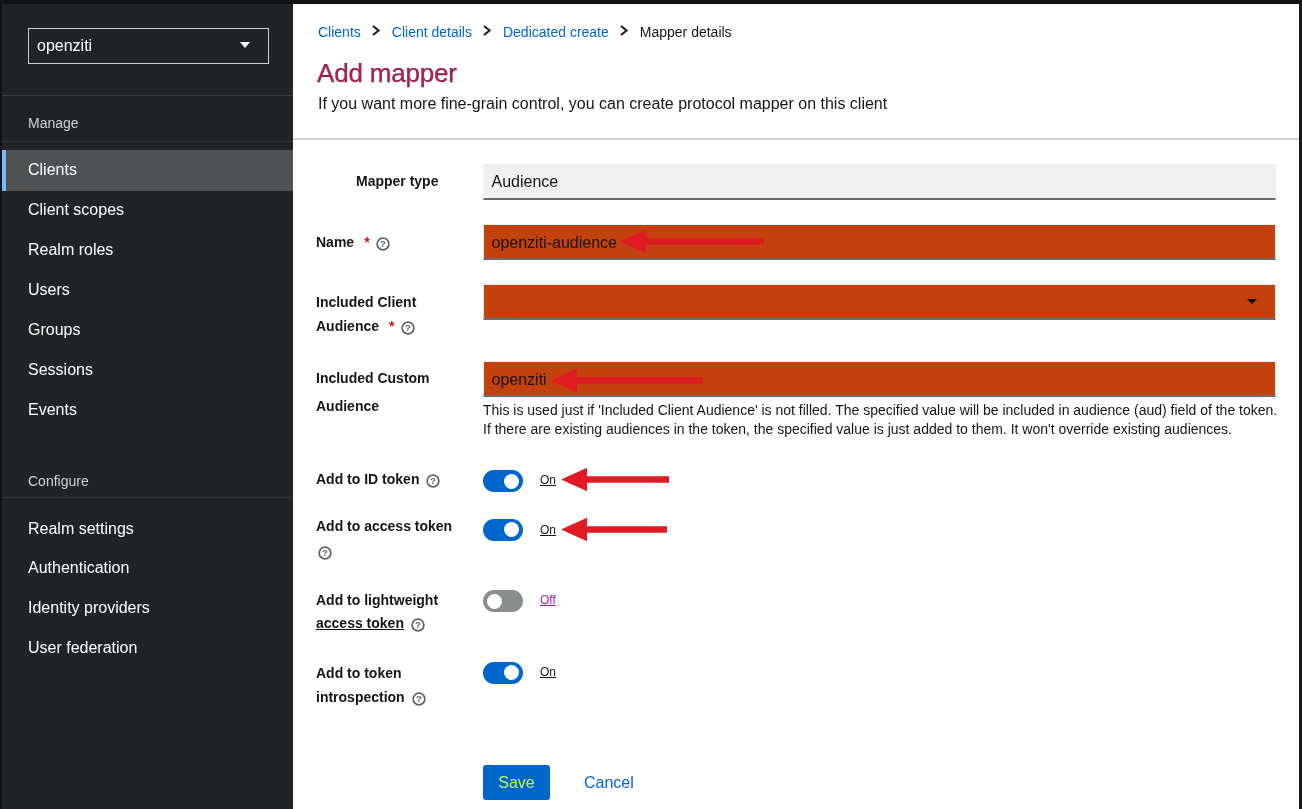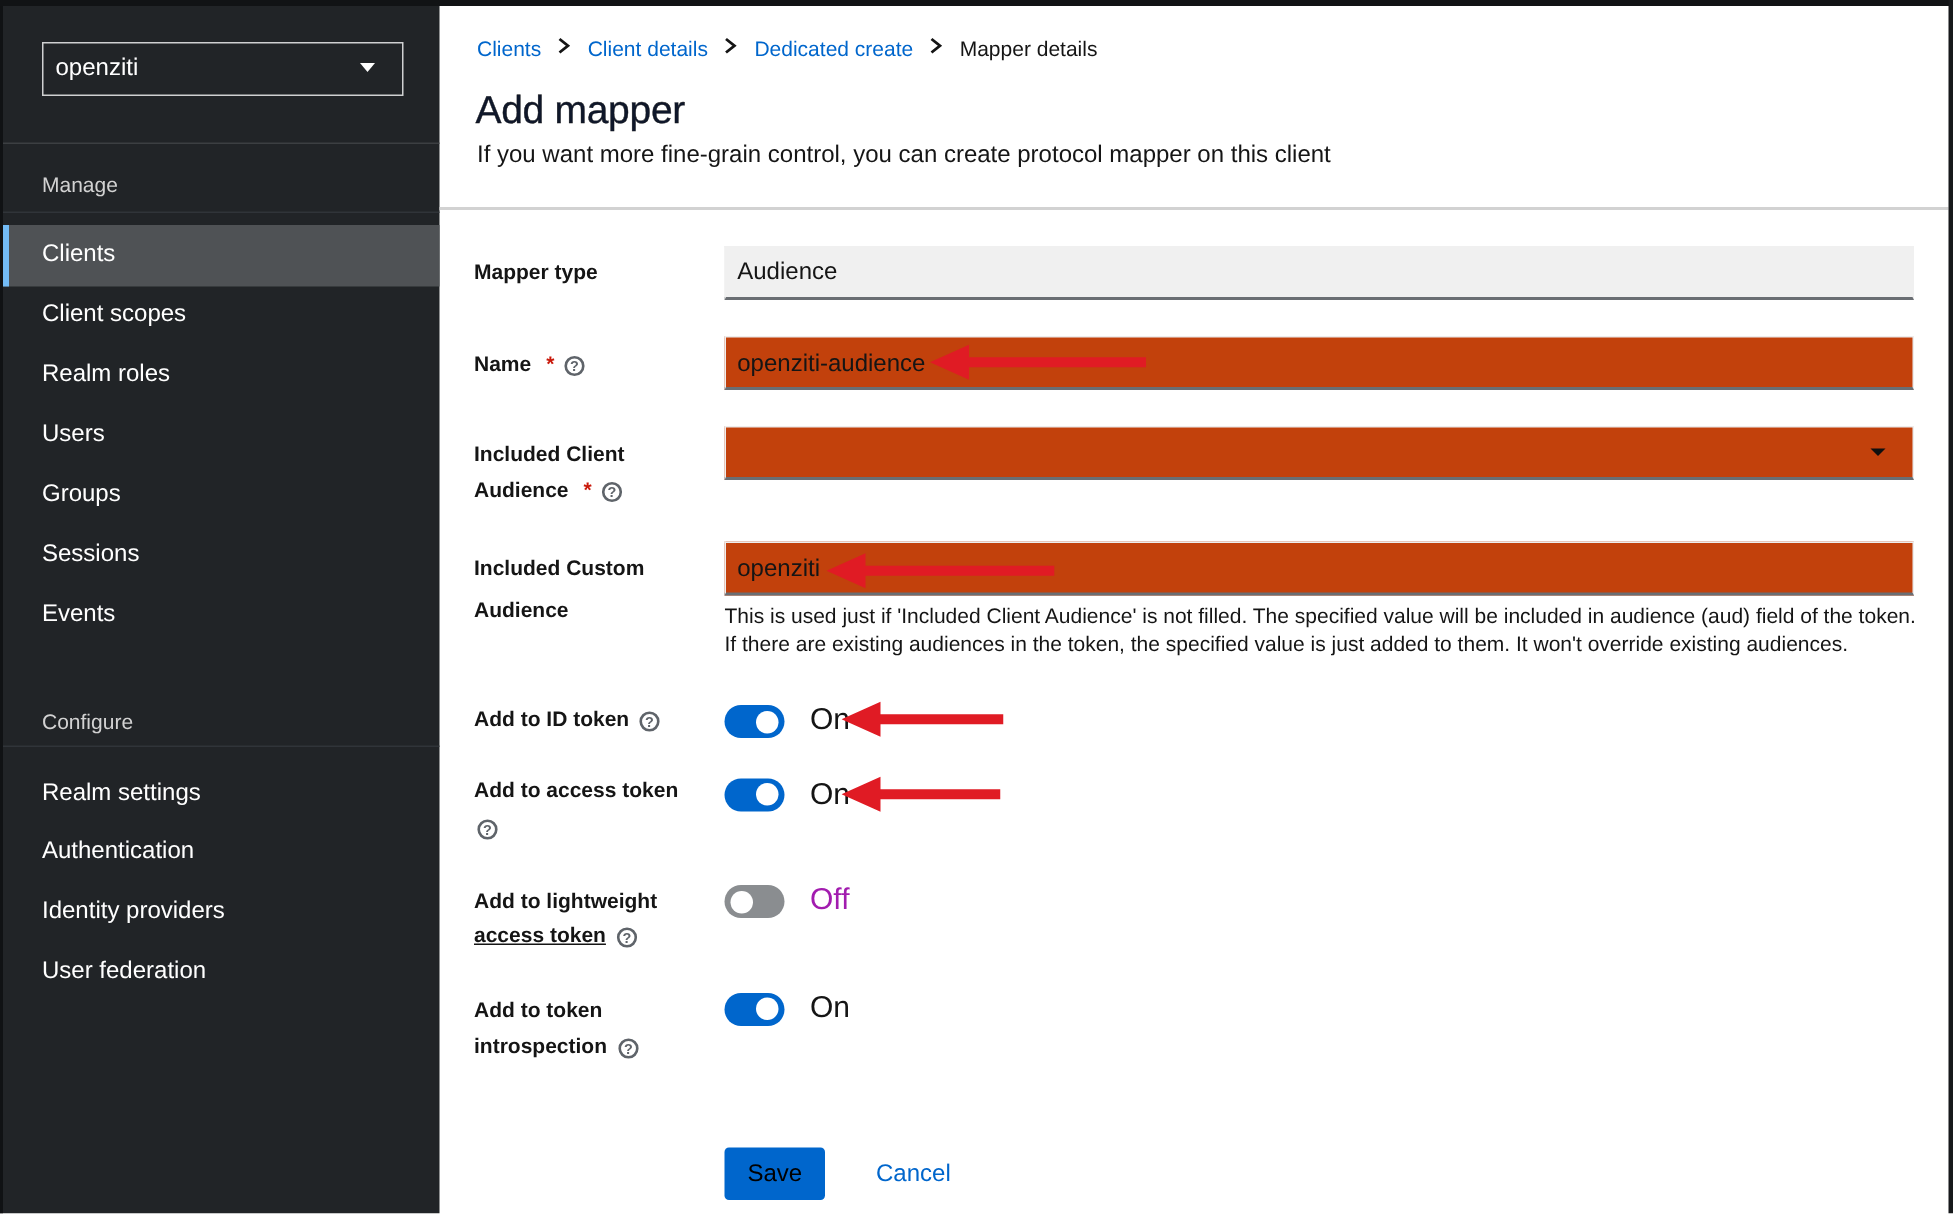--- a/index.html
+++ b/index.html
@@ -19,41 +19,41 @@
   .sep { left:0; width:293px; height:1px; background:#3c3f42; }
   .sectitle { left:28px; color:#d2d2d2; font-size:14px; line-height:20px; }
   .subsep { left:0; width:293px; height:1px; background:#303439; }
   .navitem { left:28px; color:#ffffff; font-size:16px; line-height:22px; }
   #selrow { left:2px; top:150px; width:291px; height:41px; background:#4f5255; border-left:4px solid #73bcf7; }
 
   
   .link { color:#0066cc; text-decoration:none; }
   #crumbs { left:318px; top:22px; font-size:14px; line-height:20px; color:#151515; white-space:nowrap; }
   #crumbs svg { margin:0 11px 1px 10px; }
-  #h1 { left:317px; top:58px; font-size:26px; line-height:31px; color:#0f172a; font-weight:400; letter-spacing:-0.2px; -webkit-text-stroke:0.25px #151515; }
+  #h1 { left:317px; top:58px; font-size:26px; line-height:31px; color:#be185d; font-weight:400; letter-spacing:-0.2px; -webkit-text-stroke:0.25px #151515; }
   #subtitle { left:318px; top:93px; font-size:16px; line-height:21px; color:#151515; }
   #hdrdiv { left:293px; top:138px; width:1006px; height:2px; background:#d2d2d2; }
 
   .flabel { left:316px; font-size:14px; line-height:20px; font-weight:700; color:#151515; white-space:nowrap; }
   .ast { color:#c9190b; font-weight:700; font-size:14px; margin-left:10px; }
   .qi { margin-left:7px; vertical-align:-4px; } .qi.aa { margin-left:6.5px; } .qi.solo { margin-left:1.5px; }
   .input { left:483px; width:793px; height:36px; background:#c2410c; border:1px solid #ededed; border-bottom:2px solid #6a6e73; font-size:16px; color:#151515; line-height:33px; padding-left:7.5px; }
   .input.dis { background:#f0f0f0; border-color:#f0f0f0; border-bottom-color:#6a6e73; }
   #selcaret { left:1246.5px; top:298.6px; width:0; height:0; border-left:5.4px solid transparent; border-right:5.4px solid transparent; border-top:5.7px solid #0f0f0f; }
   .help { left:483px; width:800px; font-size:14px; line-height:18px; color:#151515; white-space:nowrap; }
 
   .toggle { left:483px; width:40px; height:22px; border-radius:11px; background:#0066cc; }
   .toggle.off { background:#8a8d90; }
   .knob { position:absolute; top:3.5px; width:15px; height:15px; border-radius:50%; background:#fff; }
   .toggle .knob { right:4px; }
   .toggle.off .knob { left:4px; }
-  .onoff { left:540px; font-size:20px; line-height:21px; color:#151515; }
+  .onoff { left:540px; font-size:12px; line-height:21px; color:#151515;text-decoration:underline; }
   .onoff.off { color:#a21caf; }
 
-  #save { left:483px; top:765px; width:67px; height:35px; background:#0066cc; border-radius:3px; color:#000000; font-size:16px; line-height:35px; text-align:center; }
+  #save { left:483px; top:765px; width:67px; height:35px; background:#0066cc; border-radius:3px; color:#bef264; font-size:16px; line-height:35px; text-align:center; }
   #cancel { left:584px; top:772px; font-size:16px; line-height:21px; }
 </style>
 </head>
 <body>
 <div id="sidebar" class="abs"></div>
 <div id="leftedge" class="abs"></div>
 <div id="realmbox" class="abs">openziti</div>
 <div id="realmcaret" class="abs"></div>
 <div class="abs sep" style="top:95px;"></div>
 <div class="abs sectitle" style="top:113px;">Manage</div>
@@ -77,21 +77,21 @@
       <path d="M2 1 L7.6 5.5 L2 10" fill="none" stroke="#151515" stroke-width="1.9"></path>
     </svg><a class="link" href="#">Client details</a><svg width="10" height="11" viewBox="0 0 10 11">
       <path d="M2 1 L7.6 5.5 L2 10" fill="none" stroke="#151515" stroke-width="1.9"></path>
     </svg><a class="link" href="#">Dedicated create</a><svg width="10" height="11" viewBox="0 0 10 11">
       <path d="M2 1 L7.6 5.5 L2 10" fill="none" stroke="#151515" stroke-width="1.9"></path>
     </svg><span>Mapper details</span></div>
 <div id="h1" class="abs">Add mapper</div>
 <div id="subtitle" class="abs">If you want more fine-grain control, you can create protocol mapper on this client</div>
 <div id="hdrdiv" class="abs"></div>
 
-<div class="abs flabel" style="top:171px;">Mapper type</div>
+<div class="abs flabel" style="top:171px;margin-left:40px;">Mapper type</div>
 <div class="abs input dis" style="top:164px;">Audience</div>
 
 <div class="abs flabel" style="top:232px;">Name<span class="ast">*</span><svg class="qi aa" width="14" height="14" viewBox="0 0 14 14">
       <circle cx="7" cy="7" r="5.85" fill="none" stroke="#5f646a" stroke-width="1.75"></circle>
       <text x="7" y="10.4" text-anchor="middle" font-size="9.6" font-weight="bold" fill="#5f646a" font-family="Liberation Sans">?</text>
     </svg></div>
 <div class="abs input" style="top:224px; line-height:36px;">openziti-audience</div>
 <svg class="abs" style="left:620px;top:229px;" width="144" height="25" viewBox="0 0 144 25">
     <polygon points="0,12.5 26,0.8 26,9.2 144,9.2 144,15.8 26,15.8 26,24.2" fill="#e01b24"></polygon>
   </svg>

